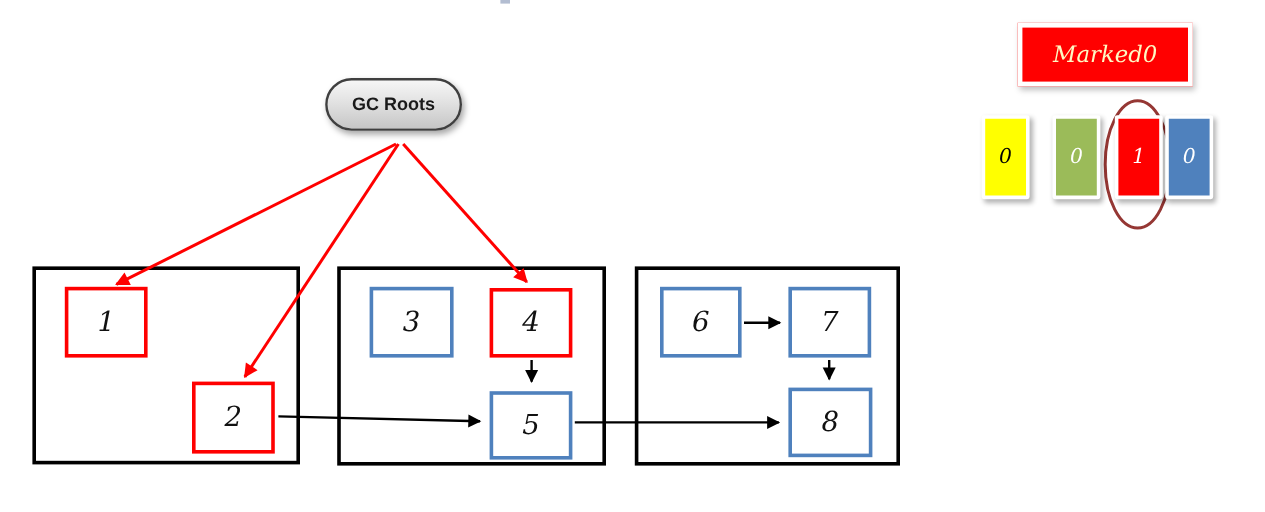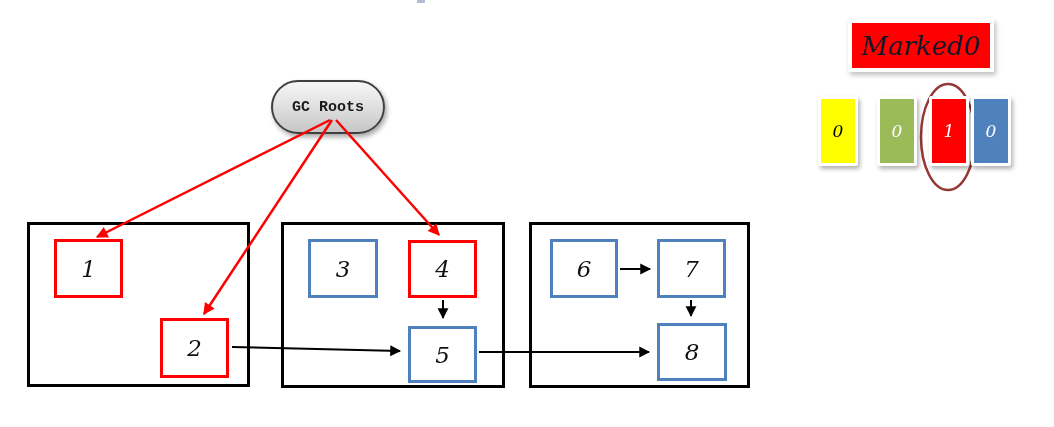--- a/index.html
+++ b/index.html
@@ -16,28 +16,28 @@
 
   .speck {
     position: absolute;
     left: 417px; top: 0;
     width: 8px; height: 3px;
     background: #b3bdd1;
   }
 
   .gc-root {
     position: absolute;
-    left: 271px; top: 80px;
-    width: 114px; height: 54px;
+    left: 271px; top: 65px;
+    width: 114px; height: 44px;
     border: 2px solid #3f3f3f;
     border-radius: 27px;
     background: linear-gradient(to bottom, #f6f6f6 0%, #e2e2e2 45%, #c6c6c6 100%);
     box-shadow: 2px 3px 5px rgba(0,0,0,0.35);
     display: flex; align-items: center; justify-content: center;
-    font-family: Liberation Mono, monospace;
+    font-family: Liberation Sans, sans-serif;
     font-weight: bold;
     font-size: 15px;
     color: #1a1a1a;
   }
 
   .region {
     position: absolute;
     border: 3px solid #000000;
     background: #ffffff;
   }
@@ -73,22 +73,22 @@
 
   .marked-label {
     position: absolute;
     left: 848px; top: 19px;
     width: 146px; height: 53px;
     border: 4px solid #ffffff;
     box-shadow: 2px 3px 5px rgba(0,0,0,0.25);
     display: flex; align-items: center; justify-content: center;
     font-family: "DejaVu Serif", serif;
     font-style: italic;
-    font-size: 26px;
-    color: #0f172a;
+    font-size: 19px;
+    color: #fef9c3;
   }
 
   .cell {
     position: absolute;
     top: 96px;
     width: 40px; height: 70px;
     border: 3px solid #ffffff;
     border-radius: 2px;
     box-shadow: 2px 3px 4px rgba(0,0,0,0.3);
     display: flex; align-items: center; justify-content: center;

